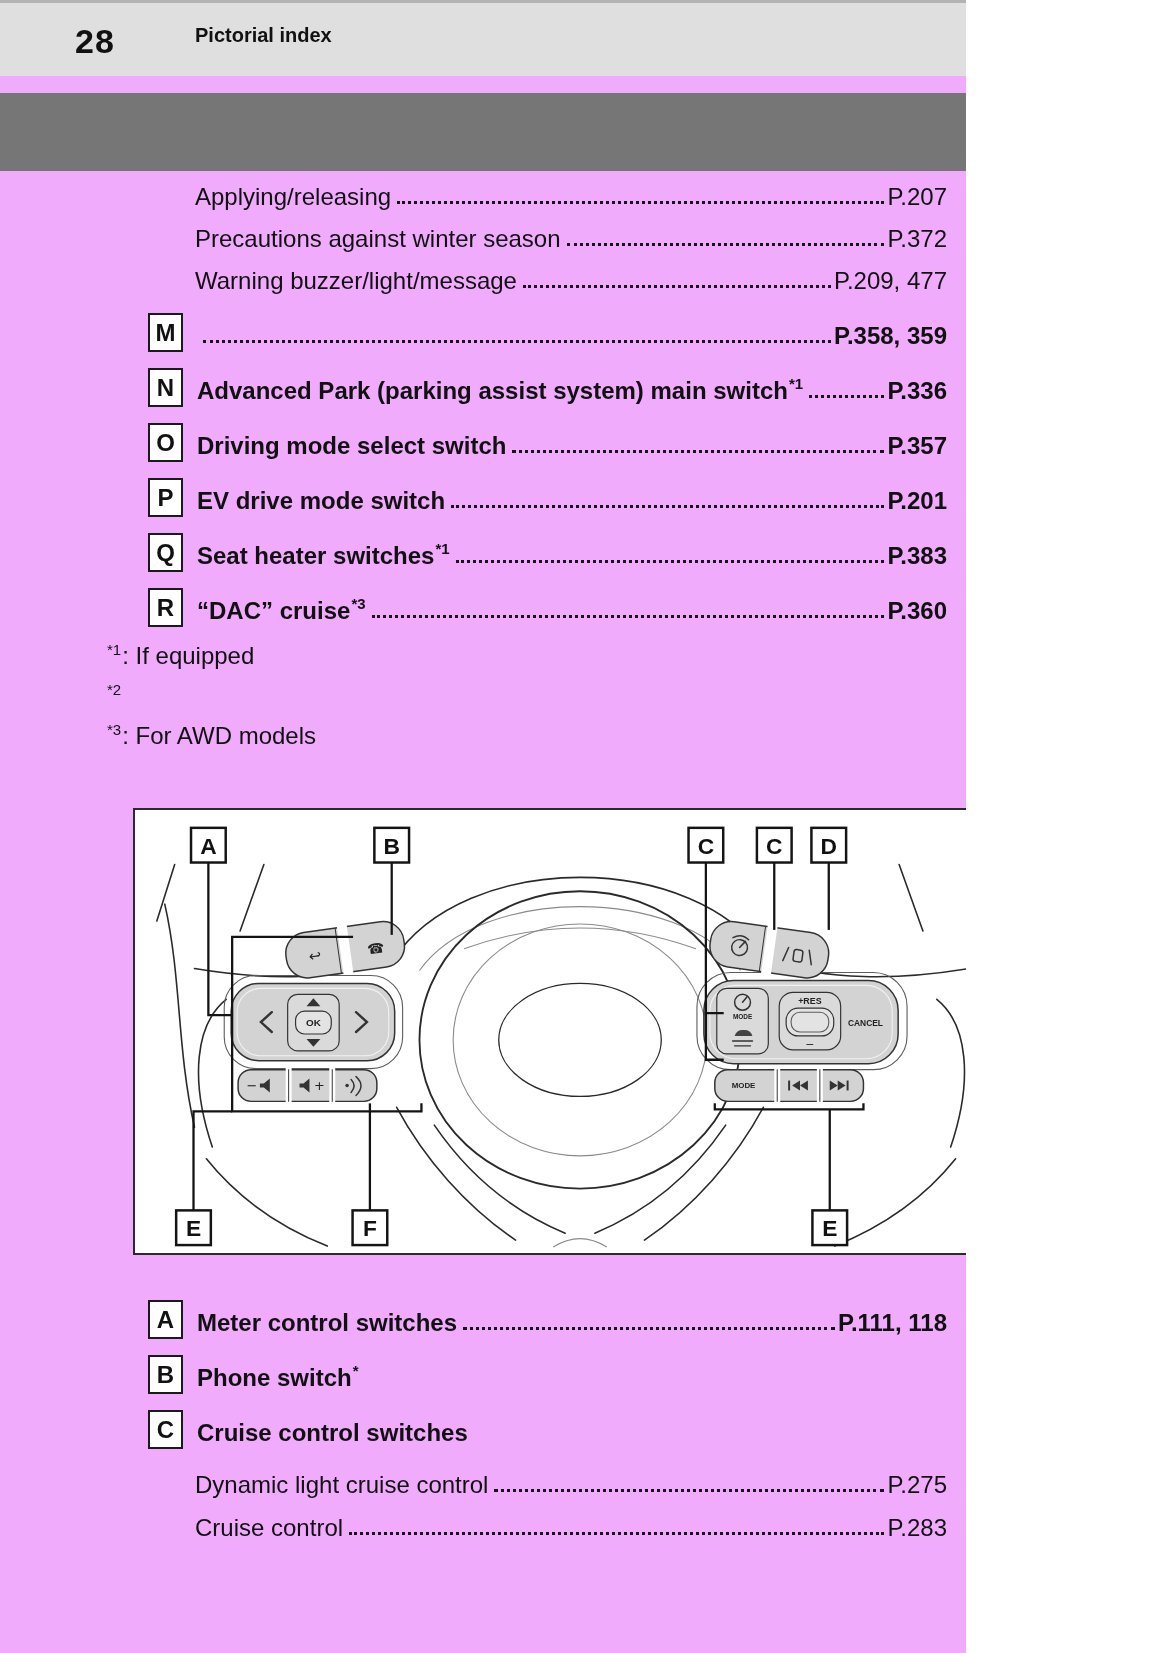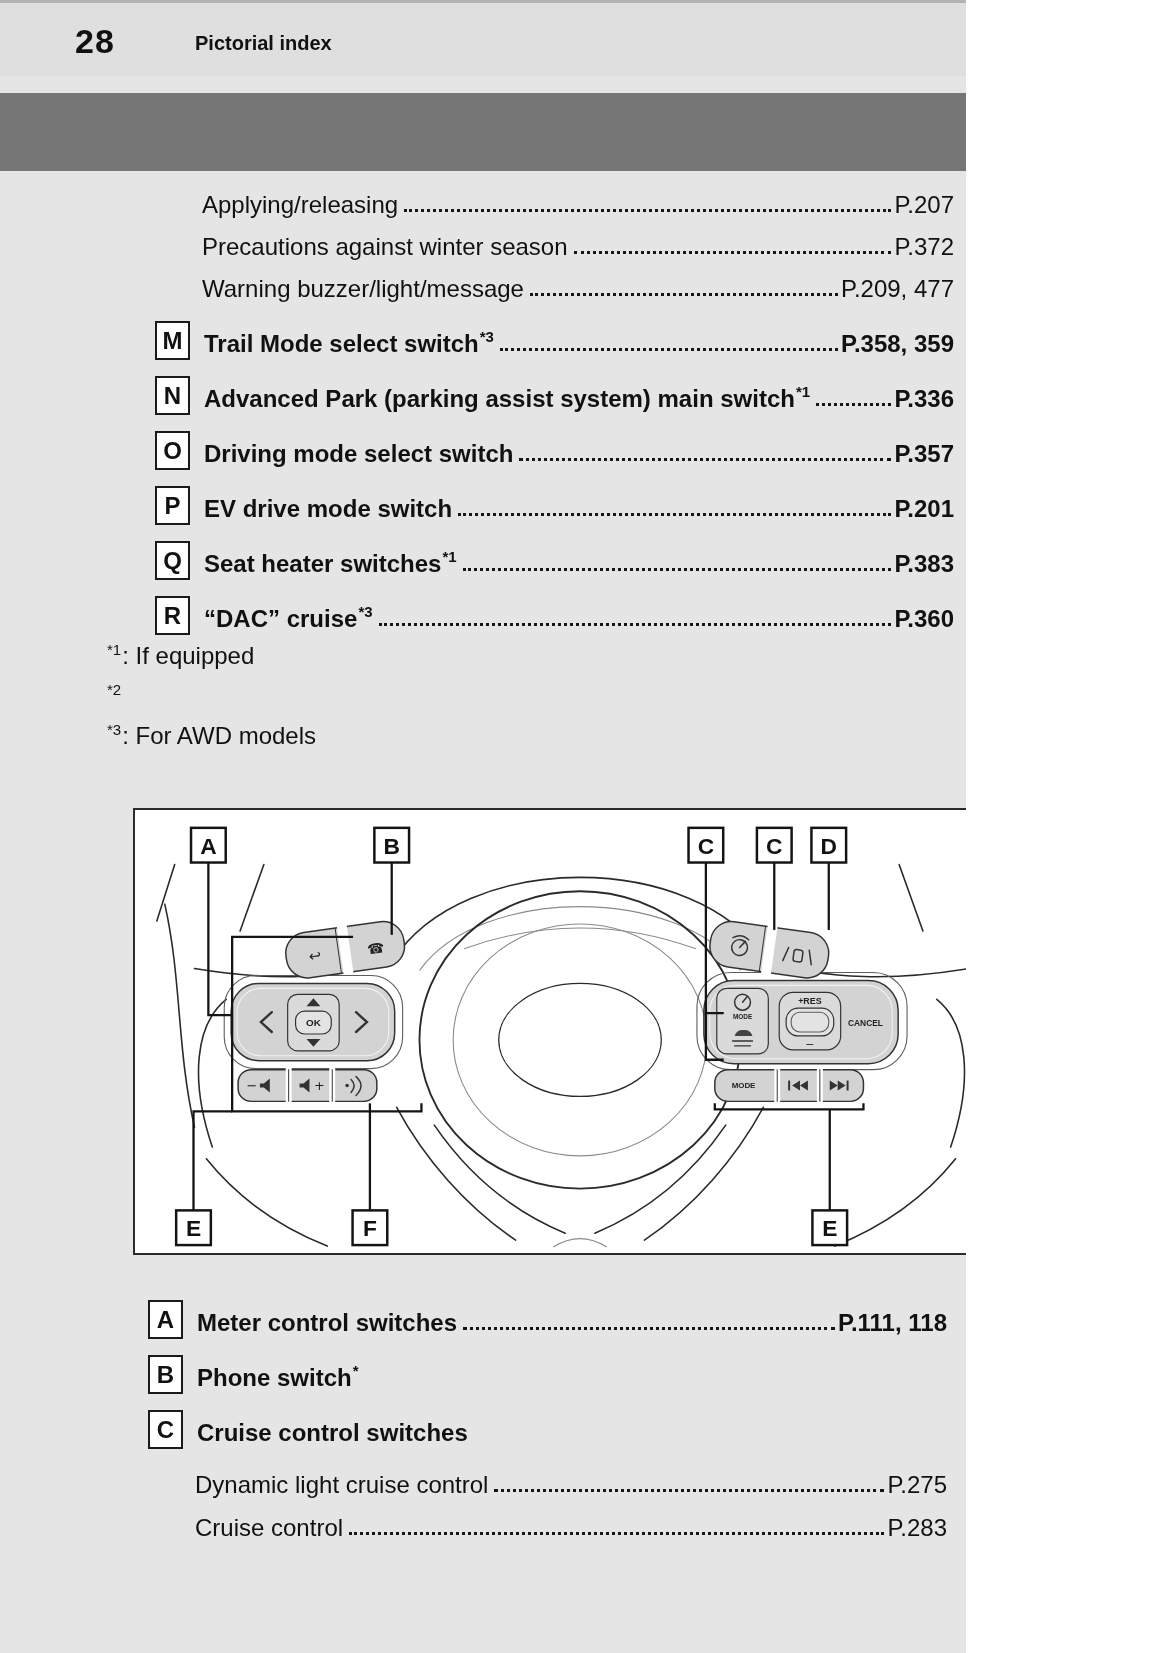--- a/index.html
+++ b/index.html
@@ -1,29 +1,29 @@
 <!DOCTYPE html>
 <html><head>
 <meta charset="utf-8">
 <style>
   html,body { margin:0; padding:0; background:#ffffff; }
   .page {
-    position:relative; width:966px; height:1653px; background:#e5e5e5;
+    position:relative; width:966px; height:1653px; background:#f0abfc;
     font-family:"Liberation Sans", sans-serif; color:#111; overflow:hidden;
   }
   
   .topstrip { position:absolute; left:0; top:0; width:100%; height:3px; background:#b3b3b3; }
   .band-light { position:absolute; left:0; top:3px; width:100%; height:73px; background:#dfdfdf; }
   .page-num { position:absolute; left:75px; top:22px; font-size:34px; font-weight:bold; letter-spacing:1px; }
-  .section-title { position:absolute; left:195px; top:32px; font-size:20px; font-weight:bold; }
+  .section-title { position:absolute; left:195px; top:24px; font-size:20px; font-weight:bold; }
   .band-dark { position:absolute; left:0; top:93px; width:100%; height:78px; background:#767676; }
 
   
   .toc { position:absolute; left:148px; width:799px; }
-  .toc-top { top:177px;margin-left:7px; }
+  .toc-top { top:169px; }
   .toc-bottom { top:1282px; }
   .row { display:flex; align-items:flex-end; font-size:24px; height:42px; }
   .row.lettered { height:54px; margin-top:1px; }
   .row.bold { font-weight:bold; }
   .row .label { white-space:nowrap; }
   .row sup { font-size:15px; font-weight:bold; line-height:1; position:relative; top:-1px; margin-left:1px; }
   .row .leader { flex:1 1 auto; min-width:18px; border-bottom:3.5px dotted #151515; margin:0 3px 7px 6px; }
   .pageref { white-space:nowrap; }
   .sub-indent { padding-left:47px; }
   .letterbox {
@@ -82,21 +82,20 @@
       <span class="pageref">P.372</span>
     </div>
     <div class="row sub-indent">
       <span class="label">Warning buzzer/light/message</span>
       <span class="leader"></span>
       <span class="pageref">P.209, 477</span>
     </div>
 
     <div class="row lettered bold">
       <span class="letterbox">M</span>
-      <span class="label"><span>Trail Mode select switch</span><sup>*3</sup></span>
       <span class="leader"></span>
       <span class="pageref">P.358, 359</span>
     </div>
     <div class="row lettered bold">
       <span class="letterbox">N</span>
       <span class="label"><span>Advanced Park (parking assist system) main switch</span><sup>*1</sup></span>
       <span class="leader"></span>
       <span class="pageref">P.336</span>
     </div>
     <div class="row lettered bold">

